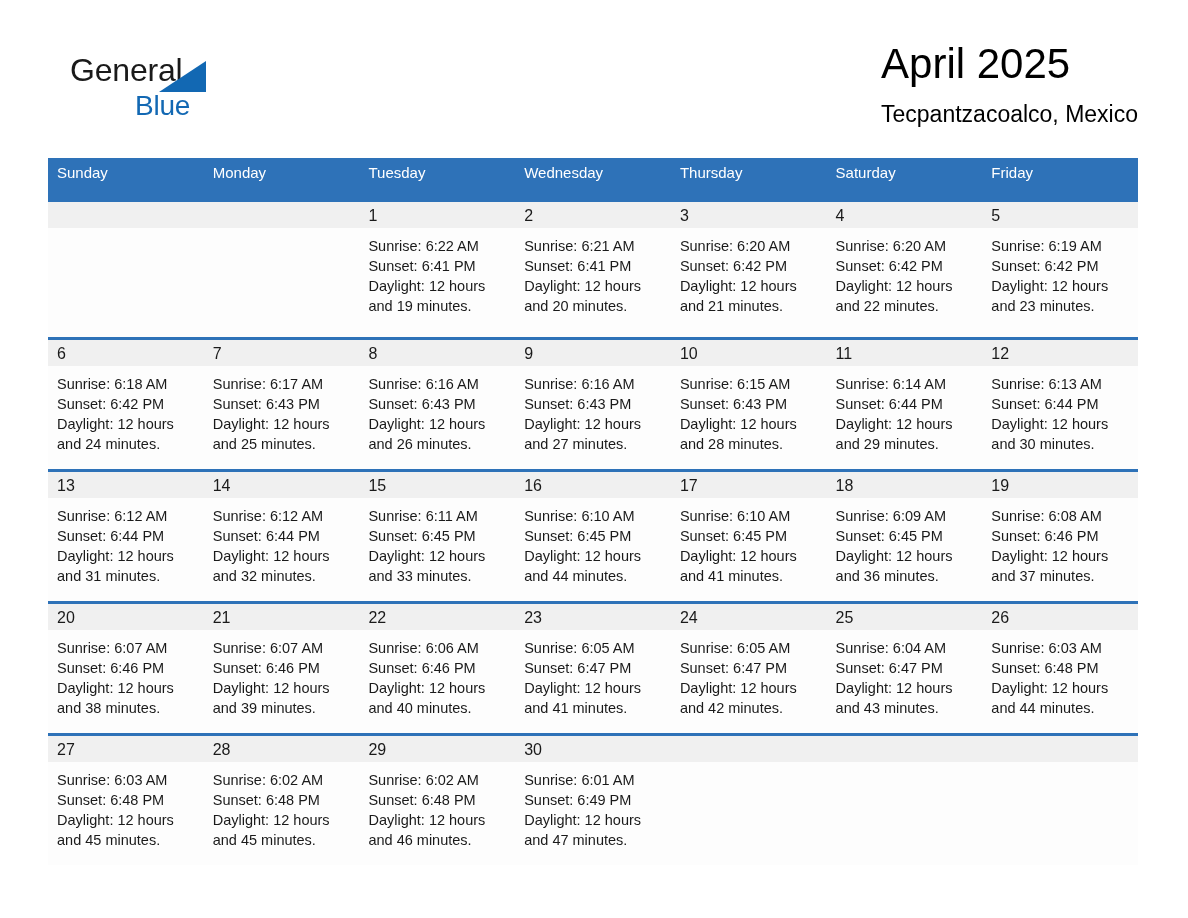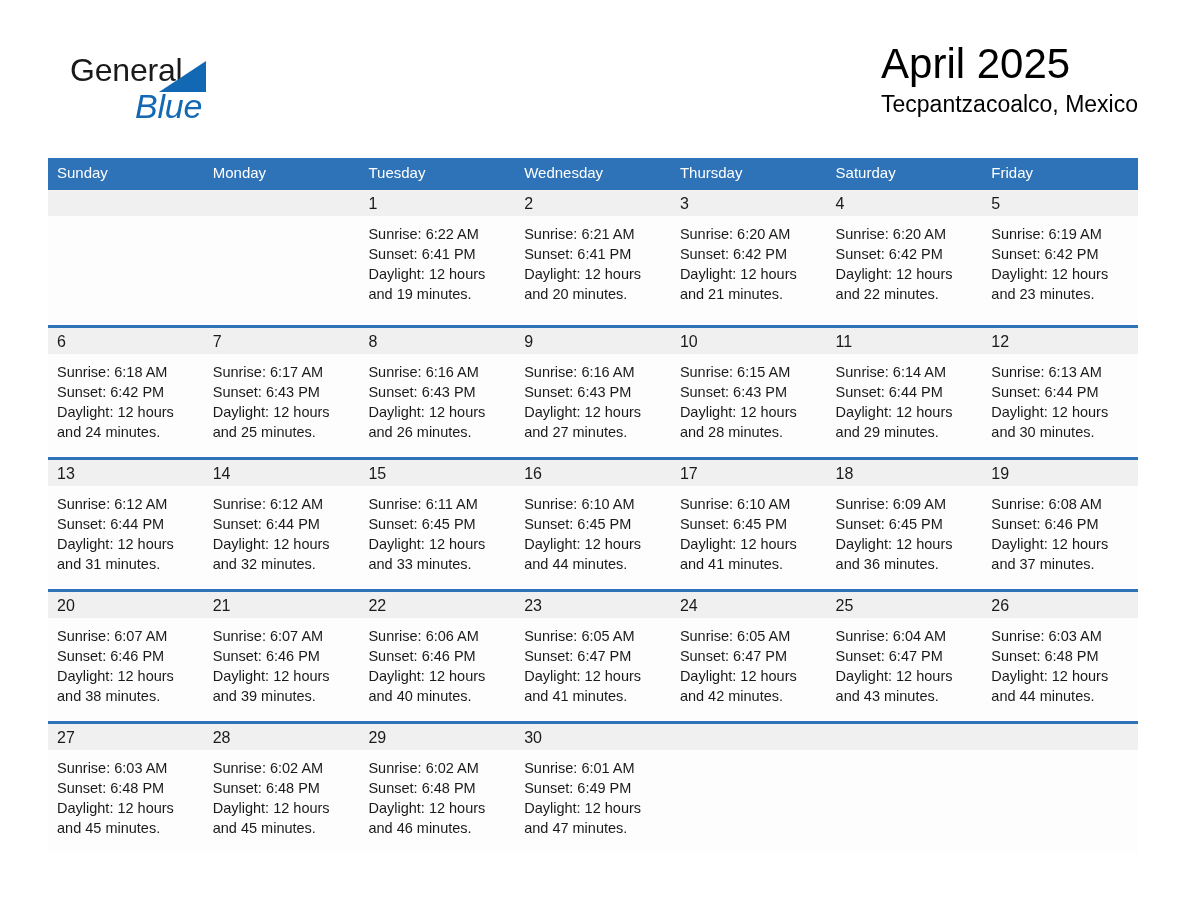--- a/index.html
+++ b/index.html
@@ -52,62 +52,62 @@
     position: absolute;
     left: 101px;
     top: 11px;
     width: 47px;
     height: 31px;
   }
   .brand-line2 {
     position: absolute;
     left: 77px;
     top: 36px;
-    font-size: 34px;
+    font-size: 28px;
     font-weight: 400;
     color: #1268b3;
     letter-spacing: -0.2px;
     line-height: 40px;
     white-space: nowrap;
-    font-style: italic;
   }
 
   .title-block {
     position: absolute;
     right: 0;
     top: 0;
     text-align: left;
   }
   .cal-title {
     font-size: 42px;
     font-weight: 400;
     color: #000;
     line-height: 52px;
     white-space: nowrap;
   }
   .cal-subtitle {
+    margin-top: 10px;
     font-size: 23px;
     font-weight: 400;
     color: #000;
     line-height: 28px;
     white-space: nowrap;
   }
 
   
   .calendar {
     position: absolute;
     left: 48px;
     top: 158px;
     width: 1090px;
   }
 
   .cal-head {
     display: flex;
     background: #2e72b8;
-    height: 32px;
+    height: 44px;
   }
   .cal-head .dow {
     flex: 1 1 0;
     box-sizing: border-box;
     padding: 5px 0 0 9px;
     font-size: 15px;
     color: #ffffff;
     line-height: 20px;
     white-space: nowrap;
   }

